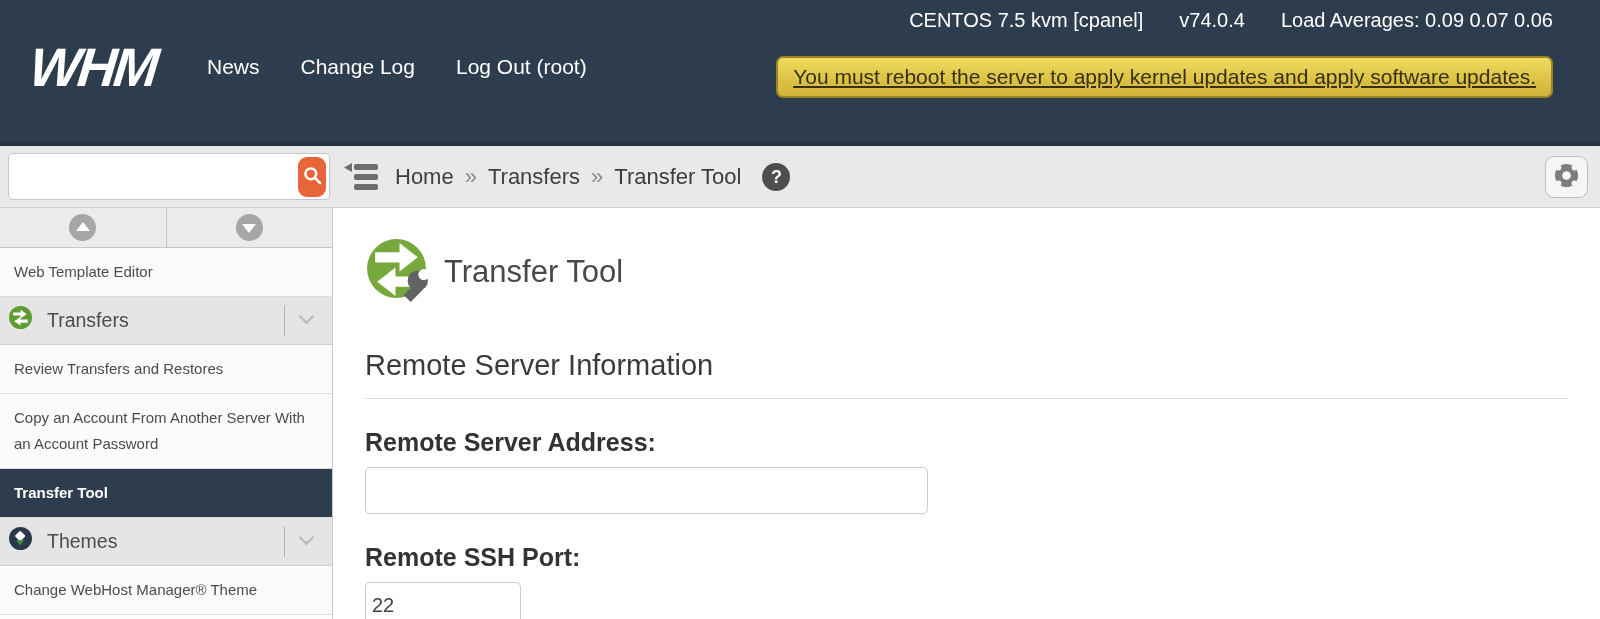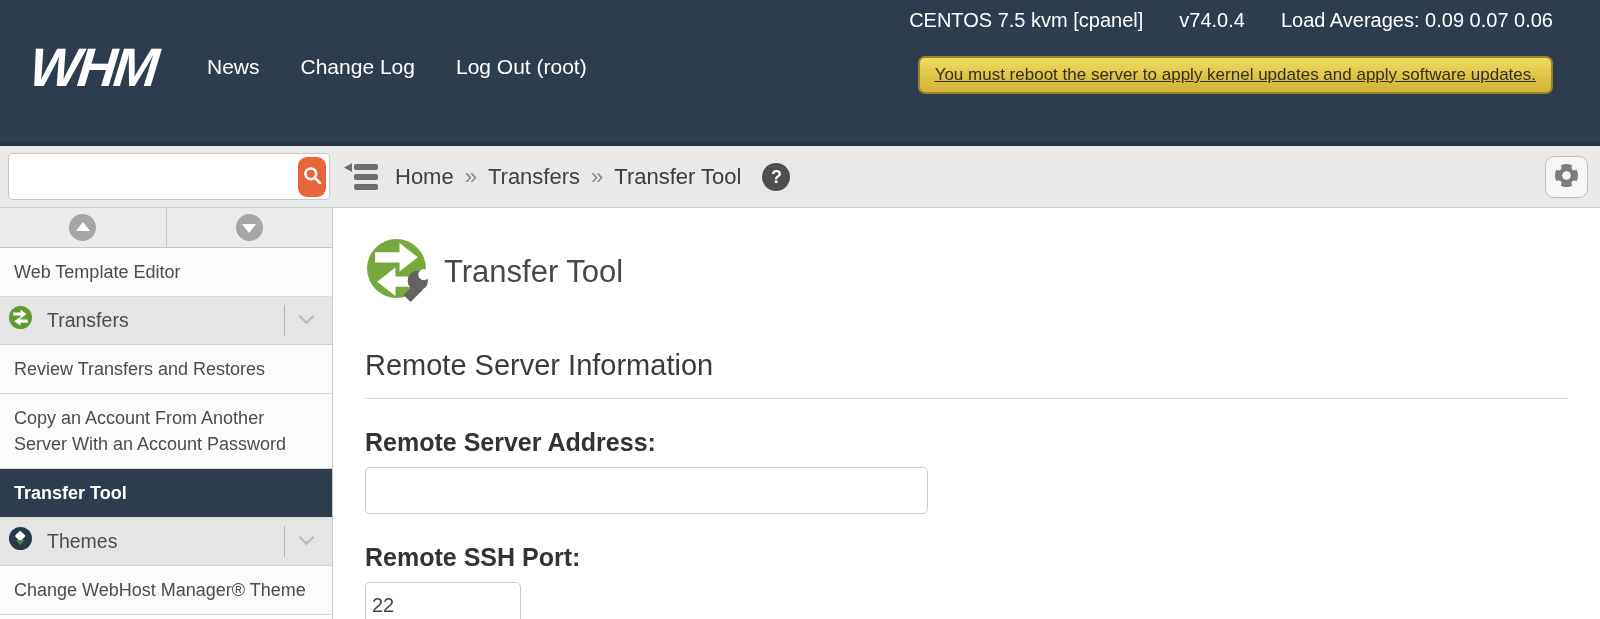--- a/index.html
+++ b/index.html
@@ -10,21 +10,21 @@
   .header { position:relative; height:146px; background:#2e3d4e; border-bottom:4px solid #263340; }
   .statusbar { position:absolute; top:9px; right:47px; display:flex; gap:36px;
     color:#fff; font-size:20px; }
   .logo { position:absolute; left:30px; top:40px; color:#fff; font-size:54px; font-weight:bold;
     font-style:italic; letter-spacing:-3px; transform:skewX(-6deg); line-height:1; }
   .nav { position:absolute; left:207px; top:56px; display:flex; gap:41px; }
   .nav a { color:#fff; font-size:21px; text-decoration:none; line-height:1; }
   .alert-banner { position:absolute; right:47px; top:56px; display:inline-block;
     background:linear-gradient(180deg,#f0dc5f 0%,#dcc044 60%,#d2b53a 100%);
     border:2px solid #9a8426; border-radius:7px; padding:7px 15px;
-    color:#35301a; font-size:17px; text-decoration:underline; cursor:pointer; }
+    color:#35301a; font-size:21px; text-decoration:underline; cursor:pointer; }
 
   
   .crumbbar { position:relative; height:62px; background:#e9e9e9; border-bottom:1px solid #cfcfcf; }
   .search-wrap { position:absolute; left:8px; top:7px; width:322px; height:47px; background:#fff;
     border:1px solid #c6c6c6; border-radius:5px; display:flex; align-items:center; }
   .search-input { flex:1; height:100%; border:none; outline:none; font-size:20px; padding:0 12px;
     background:transparent; color:#333; }
   .search-btn { width:40px; height:40px; margin-right:3px; border:none; border-radius:9px;
     background:#e8653a; display:flex; align-items:center; justify-content:center; cursor:pointer; }
   .toggle-btn { position:absolute; left:344px; top:16px; width:34px; height:30px; background:none;
@@ -48,21 +48,21 @@
   .sidebar { width:333px; flex:0 0 333px; border-right:1px solid #c9c9c9; background:#fdfdfd; }
   .scrollrow { display:flex; height:40px; background:#ebebeb; border-bottom:1px solid #c6c6c6; }
   .scroll-cell { flex:1; display:flex; align-items:center; justify-content:center; cursor:pointer; }
   .scroll-cell:first-child { border-right:1px solid #c6c6c6; }
   .scroll-circle { width:27px; height:27px; border-radius:50%; background:#a6a6a6; display:flex;
     align-items:center; justify-content:center; }
   .tri-up { width:0; height:0; border-left:7px solid transparent; border-right:7px solid transparent;
     border-bottom:9px solid #fff; margin-top:-2px; }
   .tri-down { width:0; height:0; border-left:7px solid transparent; border-right:7px solid transparent;
     border-top:9px solid #fff; margin-bottom:-2px; }
-  .s-link { padding:11px 14px; font-size:18px; line-height:26px; color:#4c4c4c;
+  .s-link { padding:11px 14px; font-size:15px; line-height:26px; color:#4c4c4c;
     background:#fbfbfb; border-bottom:1px solid #dadada; cursor:pointer; }
   .s-link.selected { background:#2e3d4e; color:#fff; font-weight:bold; }
   .s-cat { position:relative; display:flex; align-items:center; gap:15px; padding:9px 14px 9px 9px;
     background:#e5e5e5; border-bottom:1px solid #cfcfcf; font-size:19.5px; line-height:25px;
     color:#4c4c4c; cursor:pointer; }
   .s-cat .divider { position:absolute; right:47px; top:8px; bottom:8px; width:1px; background:#b3b3b3; }
   .chev { position:absolute; right:20px; top:14px; width:11px; height:11px;
     border-right:2px solid #b9b9b9; border-bottom:2px solid #b9b9b9; transform:rotate(45deg); }
 
   

